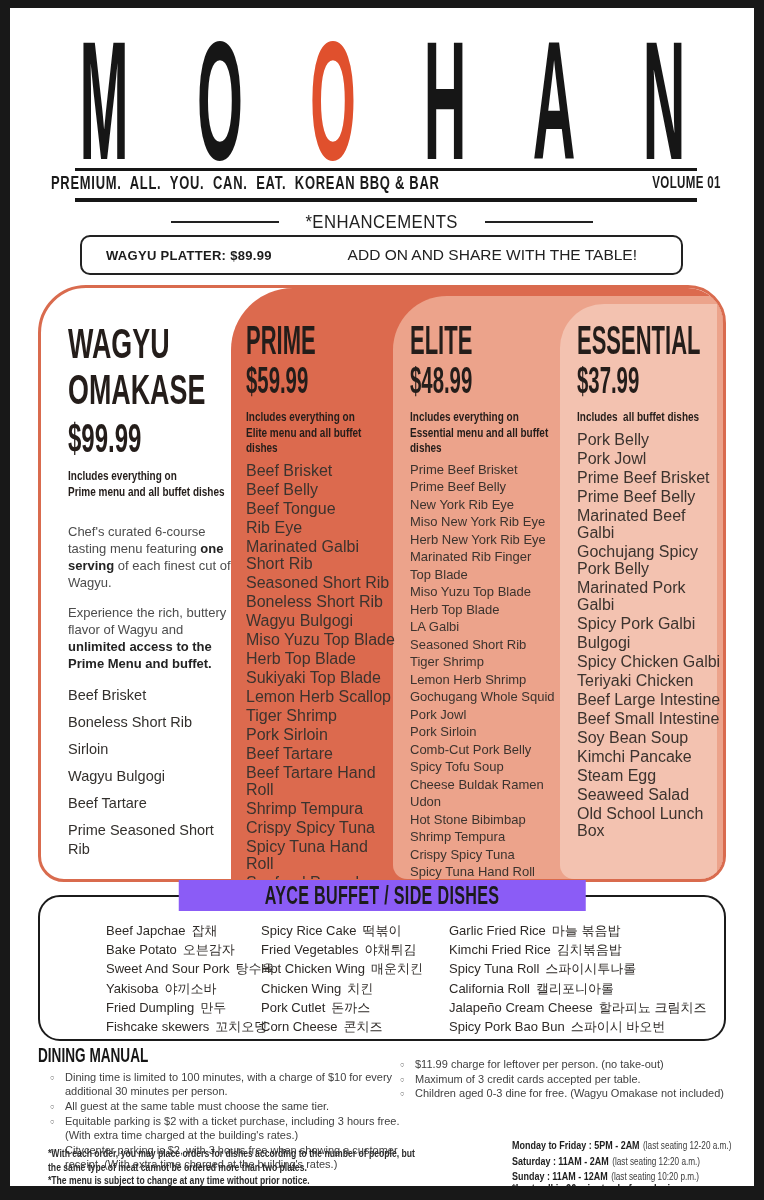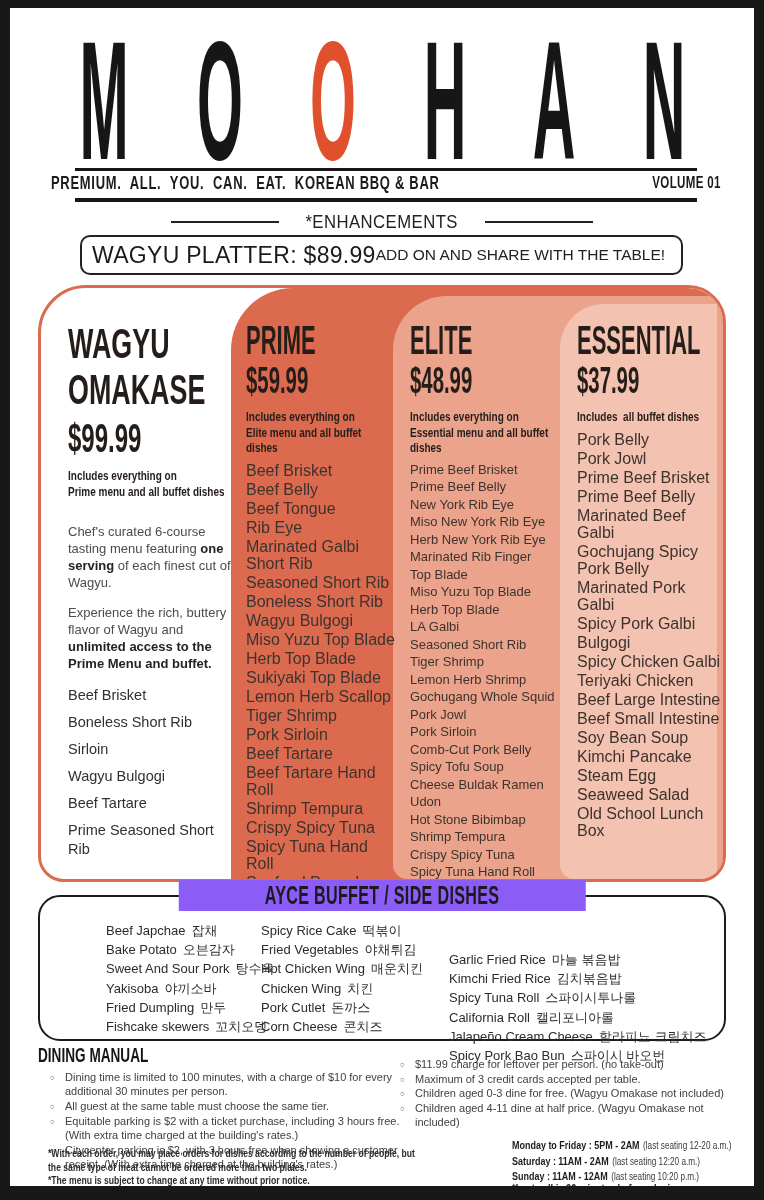--- a/index.html
+++ b/index.html
@@ -30,21 +30,21 @@
   .volume{font-weight:700;font-size:17px;letter-spacing:0.5px;white-space:nowrap;
           transform:scaleX(0.68);transform-origin:100% 50%;}
 
   
   .enh-head{position:absolute;top:202px;left:0;width:744px;height:24px;
             display:flex;align-items:center;justify-content:center;gap:16px;}
   .enh-dash{width:108px;height:2px;background:#222;}
   .enh-label{font-size:19px;letter-spacing:0.5px;color:#222;transform:scaleX(0.88);white-space:nowrap;}
   .enh-box{position:absolute;top:227px;left:70px;width:603px;height:40px;
            border:2px solid #222;border-radius:10px;display:flex;align-items:center;background:#fff;}
-  .enh-item{margin-left:10px;font-weight:400;font-size:23px;letter-spacing:0.3px;white-space:nowrap;}
+  .enh-item{margin-left:24px;font-weight:700;font-size:13px;letter-spacing:0.3px;white-space:nowrap;}
   .enh-note{margin-left:auto;margin-right:44px;font-size:15.5px;color:#222;white-space:nowrap;}
 
   
   .tiers{position:absolute;left:28px;top:277px;width:688px;height:597px;
          border:3px solid var(--tier_border);border-radius:48px 38px 26px 26px;
          background:#fff;overflow:hidden;}
   .p-prime{position:absolute;left:190px;top:0;right:0;bottom:0;background:var(--prime);
            border-top-left-radius:62px;}
   .p-elite{position:absolute;left:352px;top:8px;right:0;bottom:0;background:var(--elite);
            border-top-left-radius:54px;border-bottom-left-radius:14px;}
@@ -80,21 +80,21 @@
           border:2.5px solid #1b1b1b;border-radius:22px;background:#fff;}
   .buffet-title{position:absolute;top:-17px;left:50%;transform:translateX(-50%);
                 background:#8b5cf6;padding:0 14px;white-space:nowrap;}
   .buffet-title span{display:inline-block;font-weight:700;font-size:26px;letter-spacing:0.5px;
                 transform:scaleX(0.62);transform-origin:50% 50%;white-space:nowrap;}
   .bcol{position:absolute;top:24px;list-style:none;margin:0;padding:0;font-size:13px;color:#2e2a27;}
   .bcol li{line-height:19.2px;white-space:nowrap;}
   .bcol .kr{margin-left:6px;}
   .bcol1{left:66px;}
   .bcol2{left:221px;}
-  .bcol3{left:409px;margin-top:29px;}
+  .bcol3{left:409px;}
 
   
   .dm-title{position:absolute;left:28px;top:1036px;font-weight:700;font-size:20px;
             transform:scaleX(0.68);transform-origin:0 0;white-space:nowrap;color:#161616;}
   .dm-list{position:absolute;list-style:none;margin:0;padding:0;font-size:11px;line-height:14.2px;color:#3f3f3f;}
   .dm-left{left:38px;top:1062px;width:356px;}
   .dm-right{left:388px;top:1049px;width:348px;}
   .dm-list li{position:relative;padding-left:17px;margin-bottom:0.5px;}
   .dm-list li::before{content:"\25CB";position:absolute;left:2px;top:1px;font-size:7.5px;color:#3f3f3f;}
   .footnotes{position:absolute;left:38px;top:1139px;font-weight:bold;}
@@ -293,21 +293,20 @@
   <li>Dining time is limited to 100 minutes, with a charge of $10 for every additional 30 minutes per person.</li>
       <li>All guest at the same table must choose the same tier.</li>
       <li>Equitable parking is $2 with a ticket purchase, including 3 hours free. (With extra time charged at the building's rates.)</li>
       <li>Citycenter parking is $2, with 3 hours free when showing a customer receipt. (With extra time charged at the building's rates.)</li>
     </ul>
   <ul class="dm-list dm-right">
 
   <li>$11.99 charge for leftover per person. (no take-out)</li>
       <li>Maximum of 3 credit cards accepted per table.</li>
       <li>Children aged 0-3 dine for free. (Wagyu Omakase not included)</li>
-      <li>Children aged 4-11 dine at half price. (Wagyu Omakase not included)</li>
     </ul>
   <div class="footnotes">
 
   <div>*With each order, you may place orders for dishes according to the number of people, but</div>
       <div>the same type of meat cannot be ordered more than two plates.</div>
       <div>*The menu is subject to change at any time without prior notice.</div>
     </div>
 
   <div class="hours">
 

